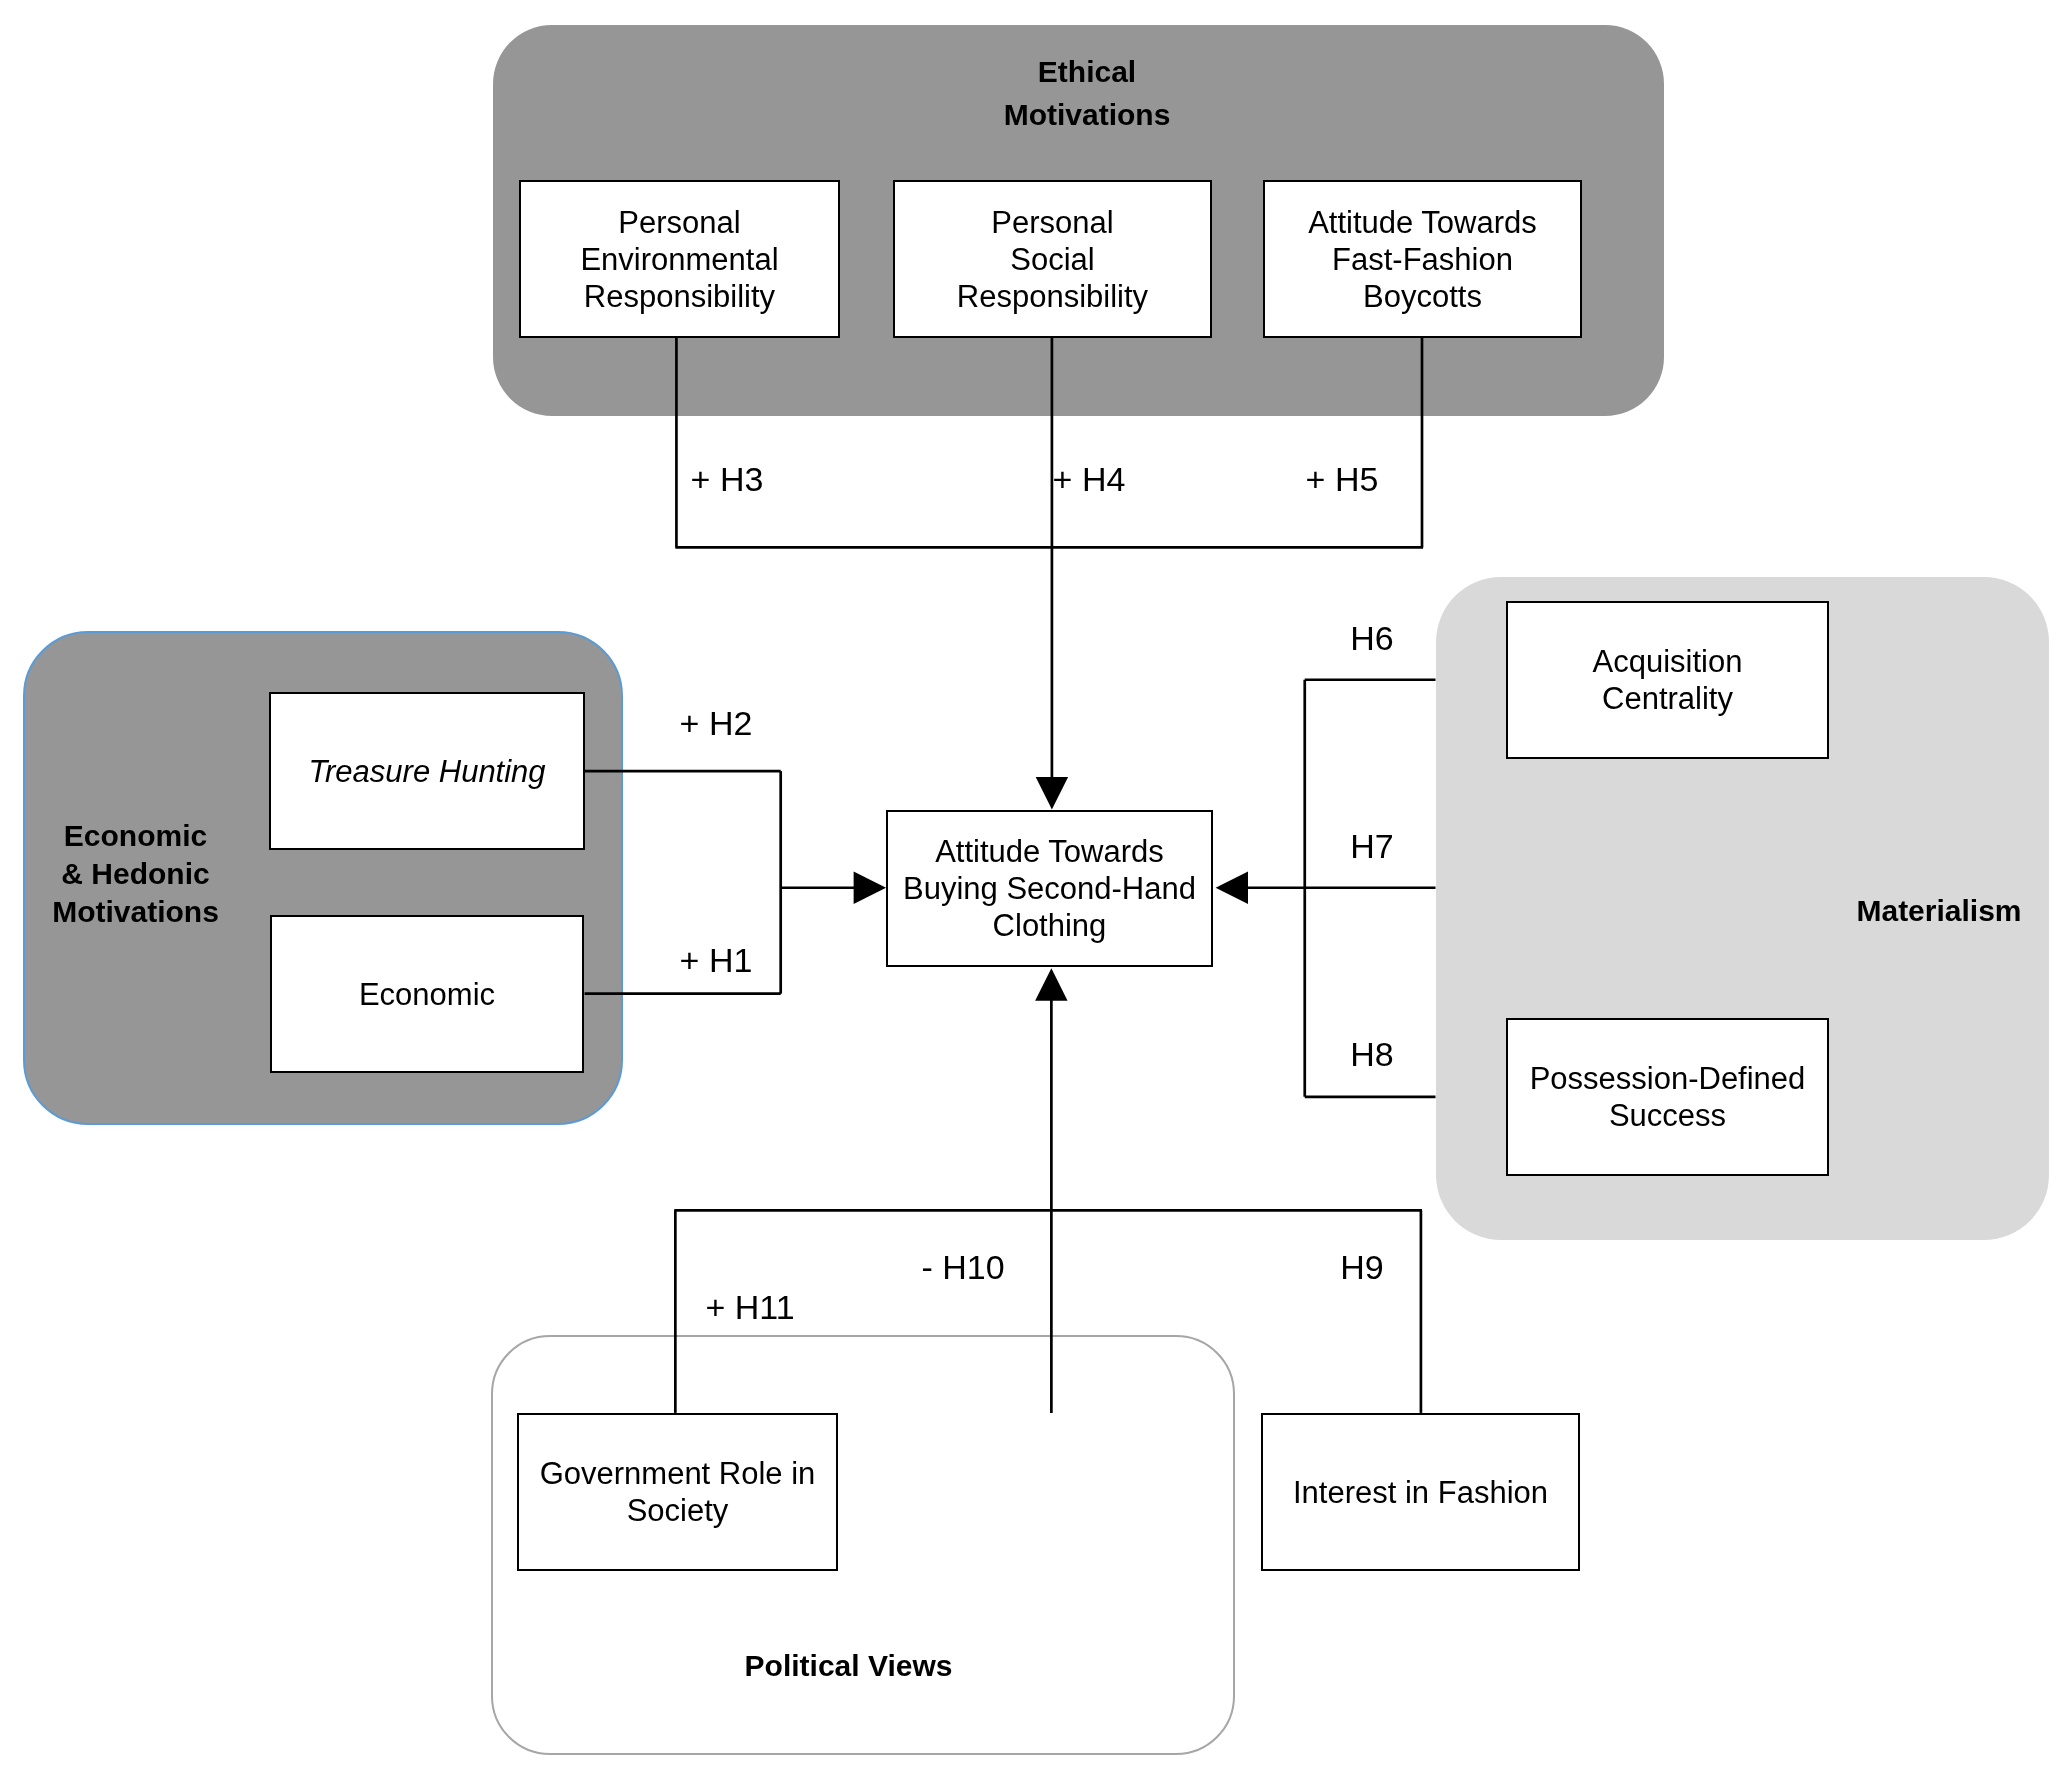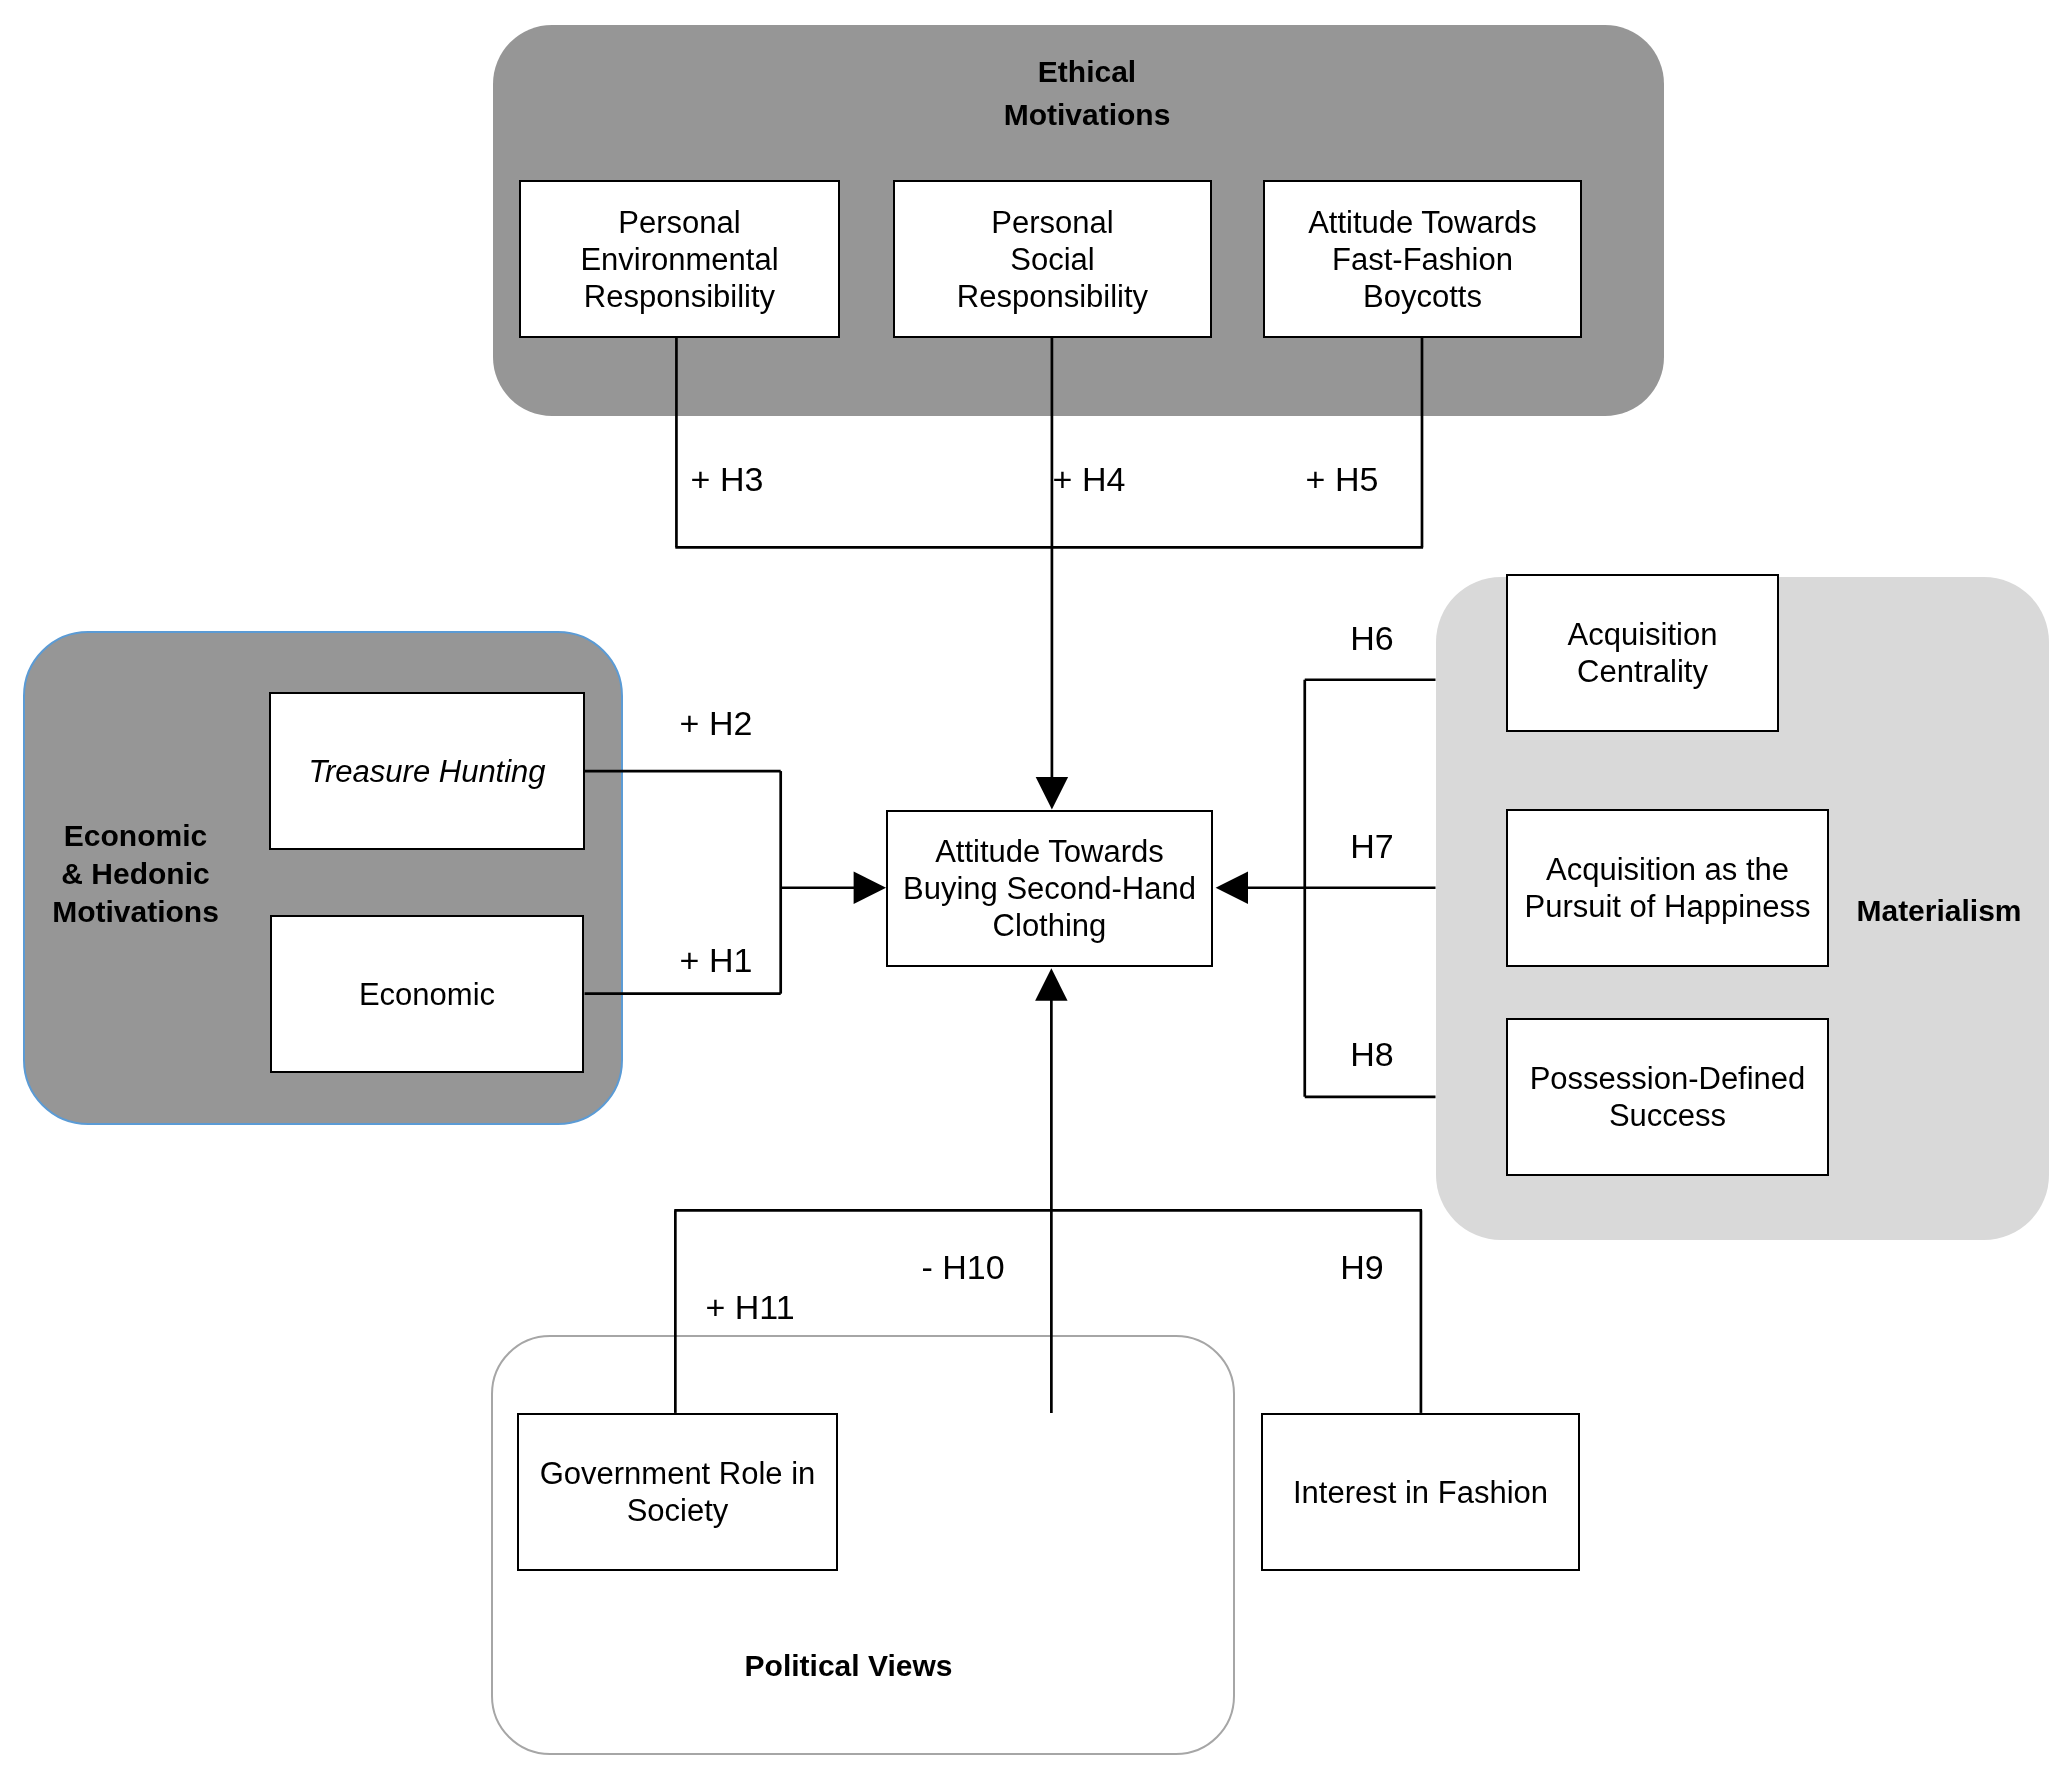--- a/index.html
+++ b/index.html
@@ -95,25 +95,23 @@
 Boycotts</div>
 
   <div class="node" style="left:269px;top:692px;width:316px;height:158px;font-style:italic;">Treasure Hunting</div>
 
   <div class="node" style="left:270px;top:915px;width:314px;height:158px;">Economic</div>
 
   <div class="node" style="left:886px;top:810px;width:327px;height:157px;">Attitude Towards
 Buying Second-Hand
 Clothing</div>
 
-  <div class="node" style="left:1506px;top:574px;width:273px;height:158px;">Acquisition
+  <div class="node" style="left:1506px;top:601px;width:323px;height:158px;">Acquisition
 Centrality</div>
 
-  <div class="node" style="left:1506px;top:809px;width:323px;height:158px;">Acquisition as the
-Pursuit of Happiness</div>
 
   <div class="node" style="left:1506px;top:1018px;width:323px;height:158px;">Possession-Defined
 Success</div>
 
   <div class="node" style="left:517px;top:1413px;width:321px;height:158px;">Government Role in
 Society</div>
 
 
   <div class="node" style="left:1261px;top:1413px;width:319px;height:158px;">Interest in Fashion</div>
 

